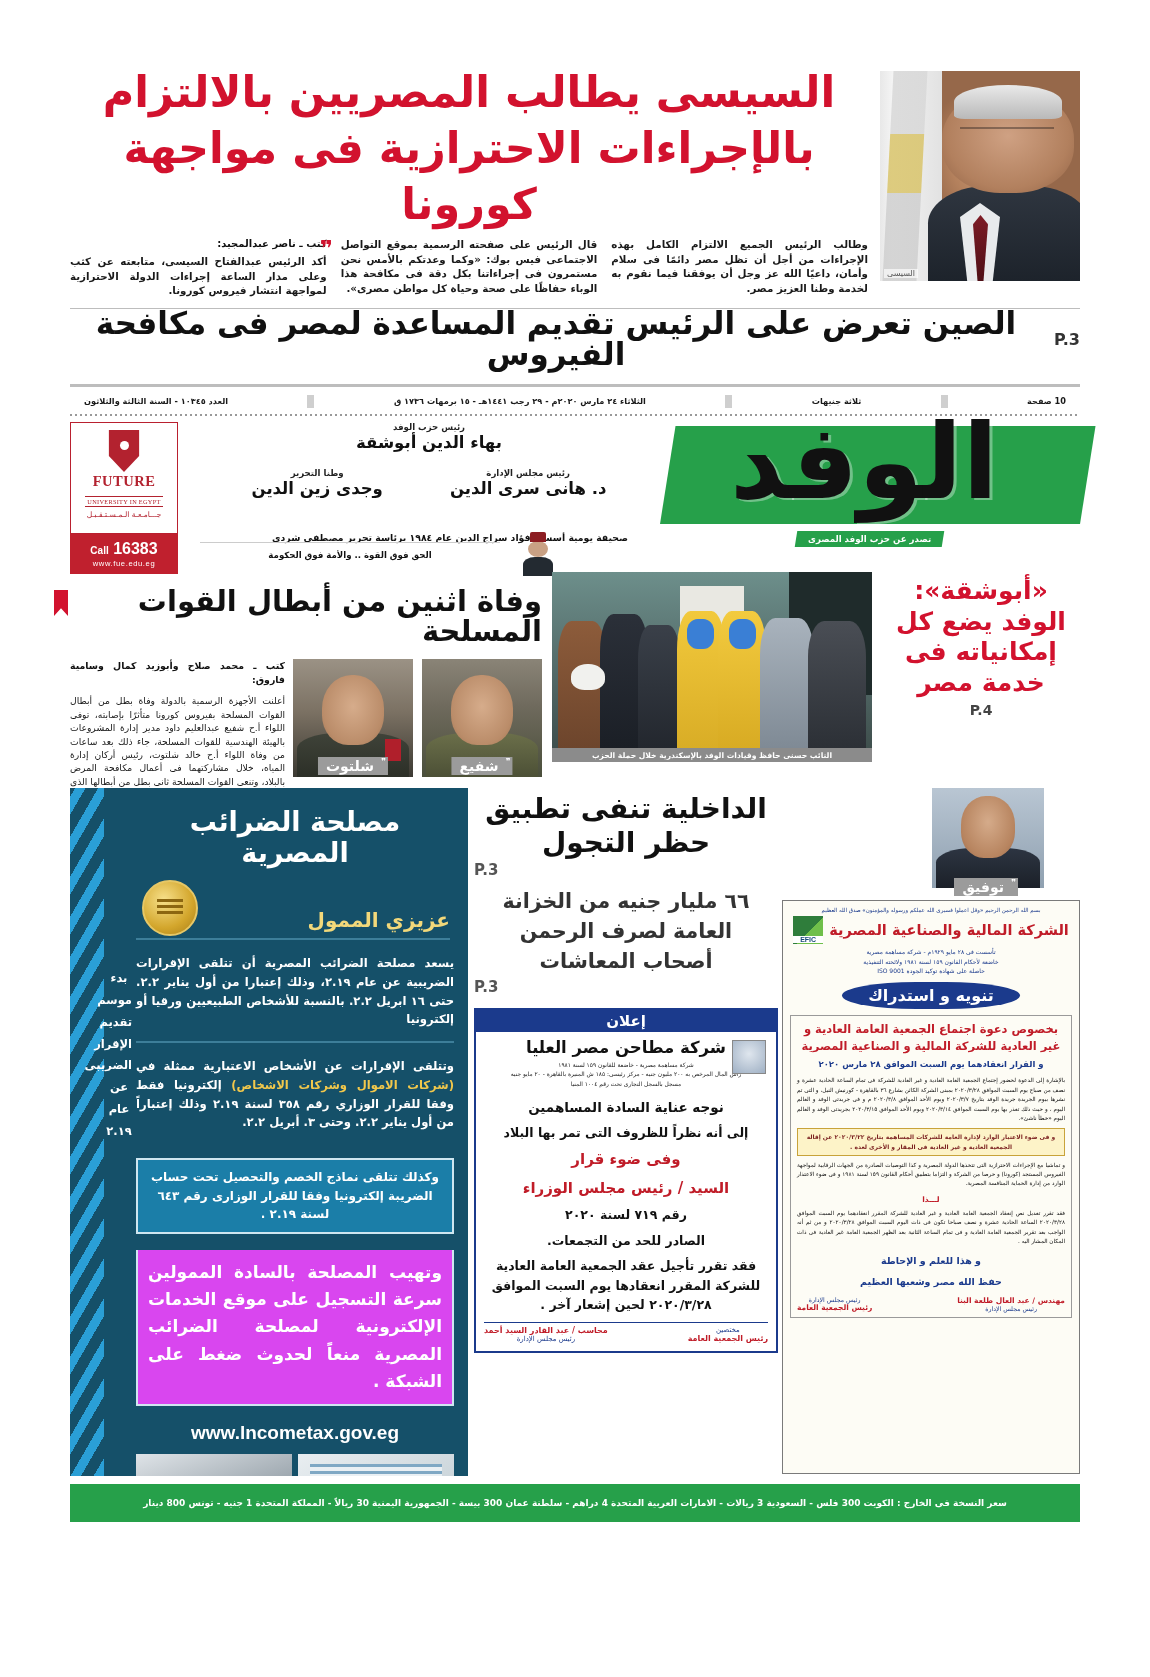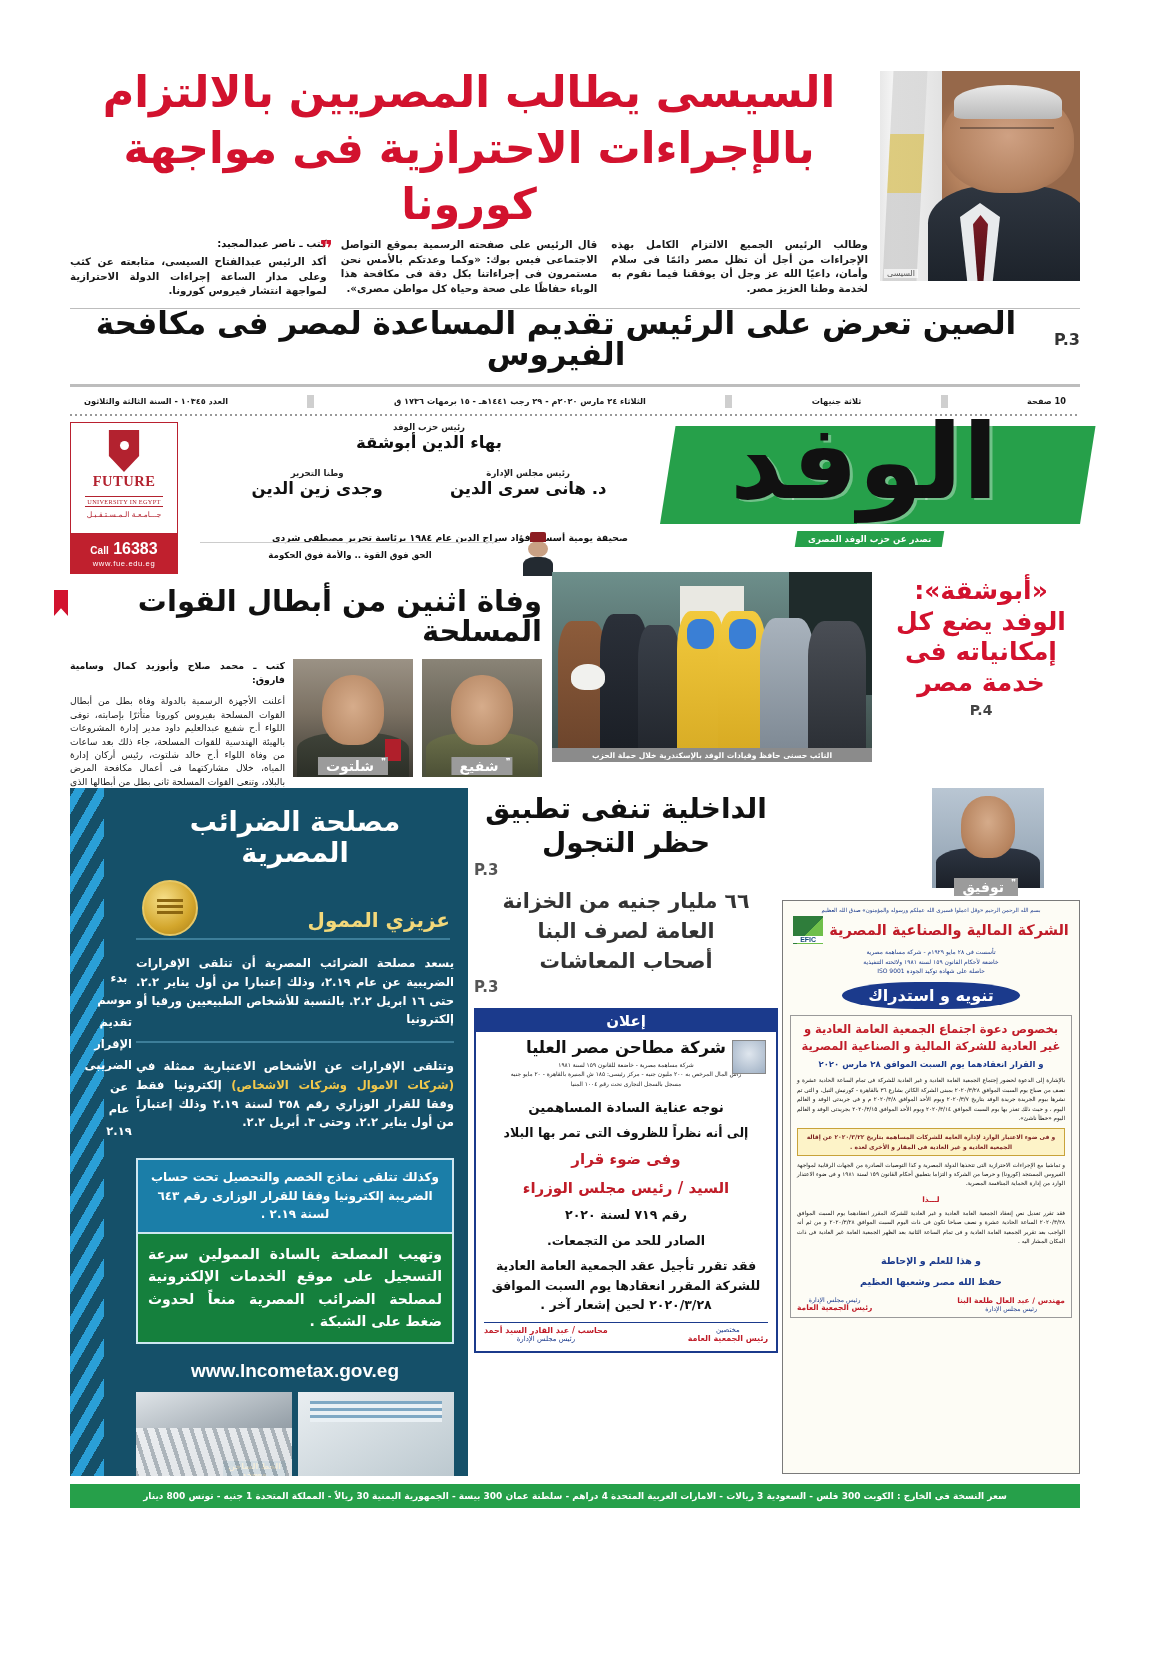--- a/index.html
+++ b/index.html
@@ -271,22 +271,22 @@
     font-size: 11.6px; font-weight: 700; line-height: 1.62; text-align: justify;
     margin-top: 14px; padding-bottom: 12px; border-bottom: 2px solid #3d7e99; clear: both;
   }
   .tax-p.no-rule { border-bottom: none; }
   .hl-gold { color: #f2c84b; }
   .tax-box {
     margin-top: 14px; background: #1b7ea8; border: 2px solid #cfe6f0; padding: 8px 10px;
     font-size: 12px; font-weight: 800; line-height: 1.55; text-align: center;
   }
   .tax-box2 {
-    margin-top: 0; background: #15803d; border: 2px solid #cfe6f0; border-top: none; padding: 9px 10px;
-    font-size: 14px; font-weight: 700; line-height: 1.6; text-align: justify;
+    margin-top: 16px; background: #d946ef; border: 2px solid #cfe6f0; border-top: none; padding: 9px 10px;
+    font-size: 17px; font-weight: 700; line-height: 1.6; text-align: justify;
   }
   .tax-url {
     margin-top: 16px; text-align: center; font-size: 19px; font-weight: 800; color: #fff;
     font-family: "Liberation Sans", sans-serif; direction: ltr;
   }
   .tax-pics { display: flex; gap: 6px; margin-top: 10px; height: 96px; }
   .tax-pic { flex: 1; position: relative; overflow: hidden; background: #cfd6da; }
   .tax-pic.screen { background: linear-gradient(150deg,#e9eef1,#b9c6cd); }
   .tax-pic.screen::before {
     content:""; position:absolute; left:8%; top:10%; right:8%; height: 22%;
@@ -379,21 +379,21 @@
     background: #fdf3c8; border: 1px solid #c8a33a; font-size: 6px; color: #7a1f1f;
     padding: 3px 4px; margin-top: 5px; line-height: 1.6; font-weight: 700;
   }
   .efic-kw { font-size: 7.5px; font-weight: 800; color: #c01c28; margin-top: 6px; letter-spacing: 2px; }
   .efic-final { font-size: 9.5px; font-weight: 900; color: #1b3a8c; margin-top: 6px; line-height: 1.6; }
   .efic-sign { display: flex; justify-content: space-between; font-size: 6.2px; color: #1b3a8c; margin-top: 7px; }
   .efic-sign b { display: block; font-size: 7.5px; color: #c01c28; }
 
   
   .bottom-bar {
-    position: absolute; left: 70px; right: 70px; top: 1484px; height: 24px;
+    position: absolute; left: 70px; right: 70px; top: 1484px; height: 38px;
     background: #26a04a; color: #fff; display: flex; align-items: center; justify-content: center;
     font-size: 9px; font-weight: 700; text-align: right;
   }
 </style>
 </head>
 <body>
 
 <div class="page">
 
   <div class="top-banner">
@@ -580,21 +580,21 @@
 
     <div class="mid-col">
       <div class="interior-head">
         <div>الداخلية تنفى تطبيق</div>
         <div>حظر التجول</div>
       </div>
       <div class="p3-tag">P.3</div>
 
       <div class="pension-head">
         <div>٦٦ مليار جنيه من الخزانة</div>
-        <div>العامة لصرف البنا</div>
+        <div>العامة لصرف الرحمن</div>
         <div>أصحاب المعاشات</div>
       </div>
       <div class="p3-tag">P.3</div>
 
       <div class="mathan-ad">
         <div class="mathan-banner">إعلان</div>
         <div class="mathan-logo"></div>
         <div class="mathan-name">شركة مطاحن مصر العليا</div>
         <div class="mathan-meta" style="white-space:pre-line">شركة مساهمة مصرية - خاضعة للقانون ١٥٩ لسنة ١٩٨١
 رأس المال المرخص به ٢٠٠ مليون جنيه - مركز رئيسى: ١٨٥ ش المنيرة بالقاهرة - ٢٠ مايو جنيه

